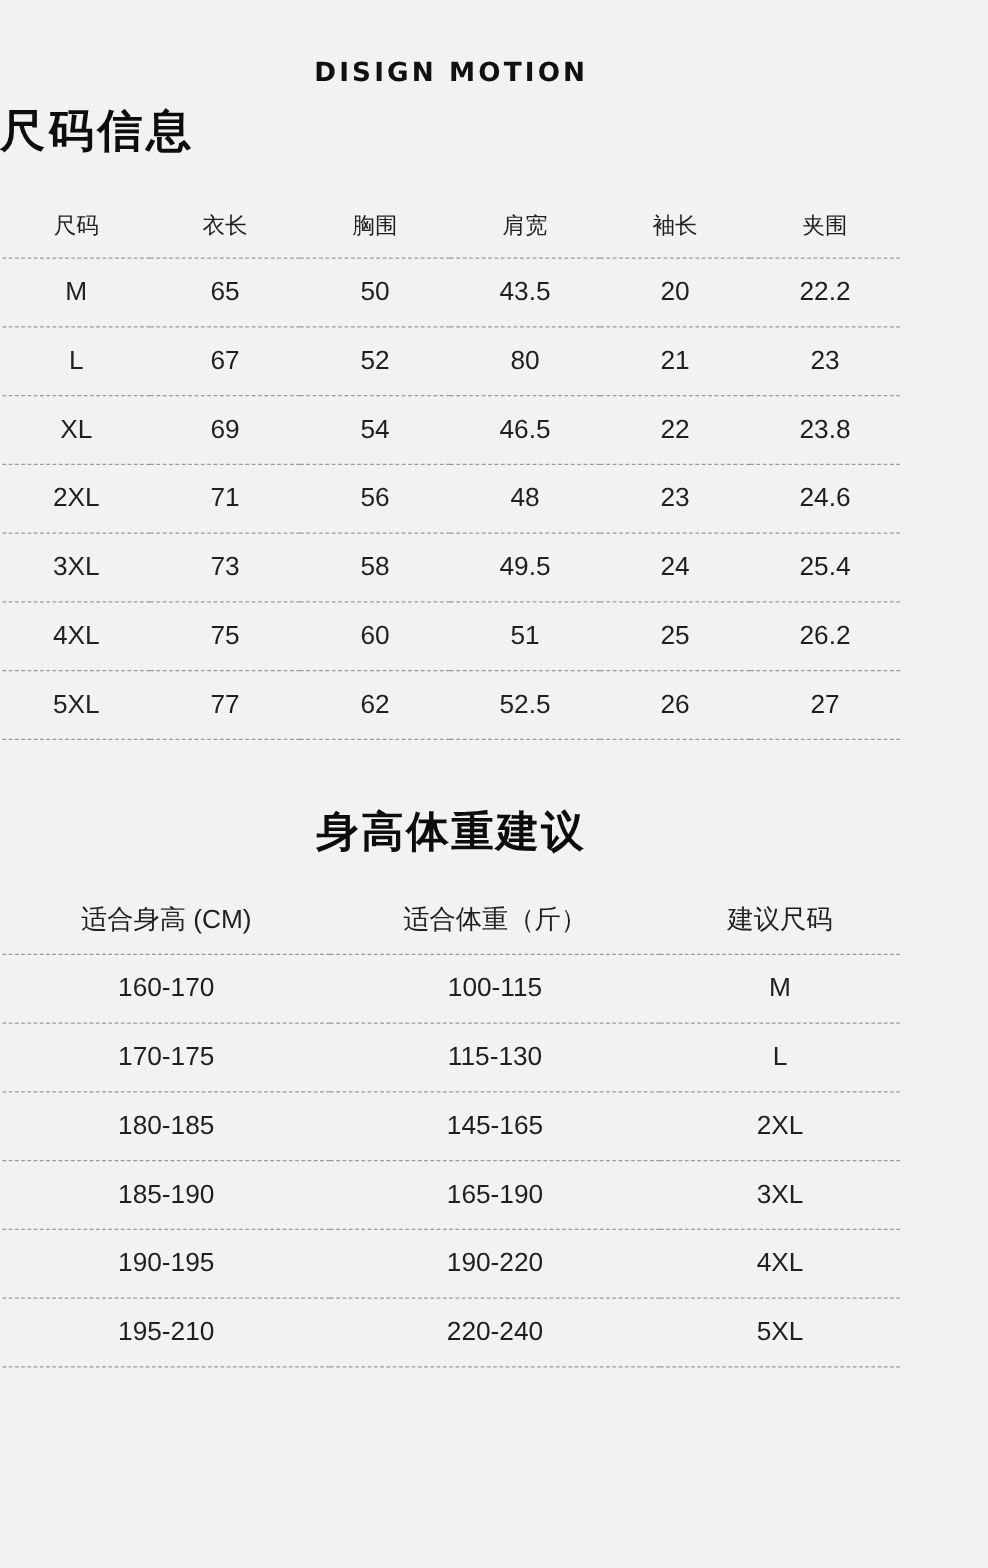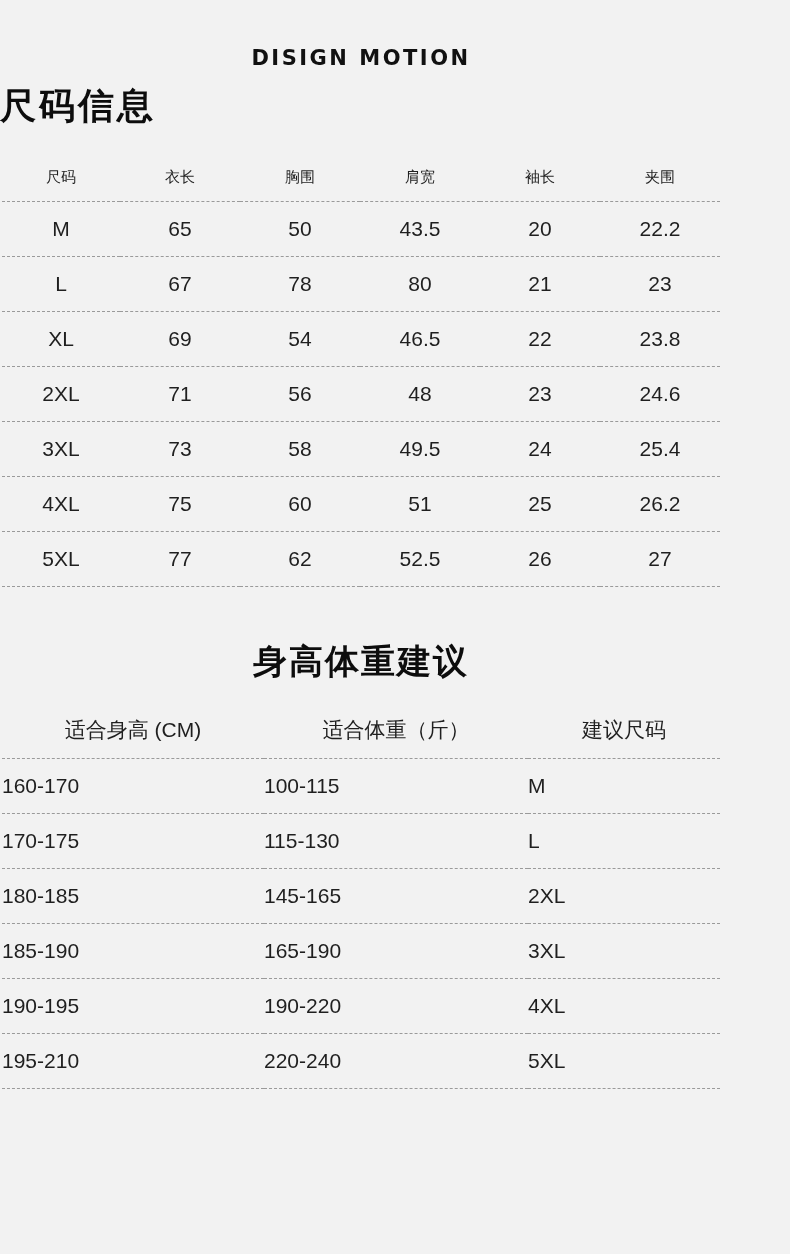--- a/index.html
+++ b/index.html
@@ -54,21 +54,21 @@
   
   .size-table {
     width: 718px;
     margin: 0 auto;
     margin-top: 36px;
     border-collapse: collapse;
     table-layout: fixed;
   }
   .size-table th {
     font-weight: normal;
-    font-size: 15px;
+    font-size: 18px;
     color: #1f1f1f;
     padding: 6px 0 14px 0;
     text-align: center;
   }
   .size-table td {
     font-size: 21px;
     color: #1f1f1f;
     text-align: center;
     padding: 15px 0 15px 0;
     border-top: 1px dashed #9a9a9a;
@@ -97,21 +97,21 @@
   .rec-table th {
     font-weight: normal;
     font-size: 21px;
     color: #1f1f1f;
     padding: 4px 0 14px 0;
     text-align: center;
   }
   .rec-table td {
     font-size: 21px;
     color: #1f1f1f;
-    text-align: left;
+    text-align: center;
     padding: 15px 0 15px 0;
     border-top: 1px dashed #9a9a9a;
   }
   .rec-table tbody tr:last-child td {
     border-bottom: 1px dashed #9a9a9a;
   }
   .rec-table col.r0 { width: 262px; }
   .rec-table col.r1 { width: 264px; }
   .rec-table col.r2 { width: 192px; }
 </style>
@@ -148,21 +148,21 @@
         <td>M</td>
         <td>65</td>
         <td>50</td>
         <td>43.5</td>
         <td>20</td>
         <td>22.2</td>
       </tr>
       <tr>
         <td>L</td>
         <td>67</td>
-        <td>78</td>
+        <td>52</td>
         <td>80</td>
         <td>21</td>
         <td>23</td>
       </tr>
       <tr>
         <td>XL</td>
         <td>69</td>
         <td>54</td>
         <td>46.5</td>
         <td>22</td>

